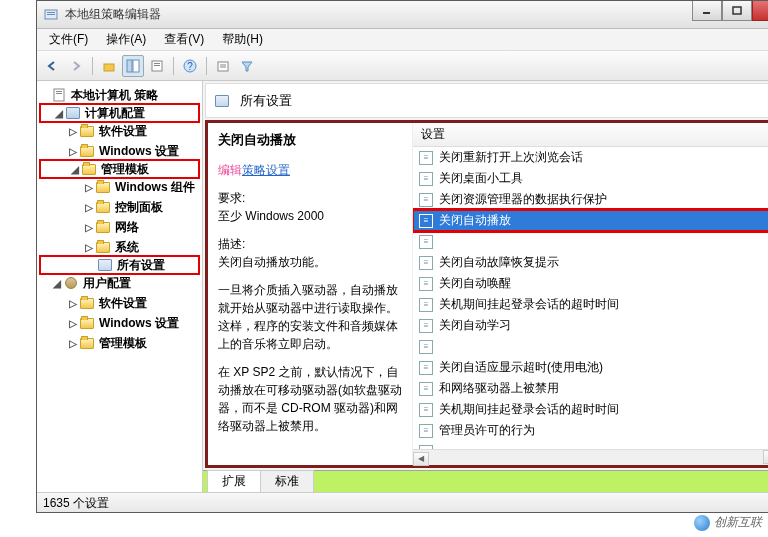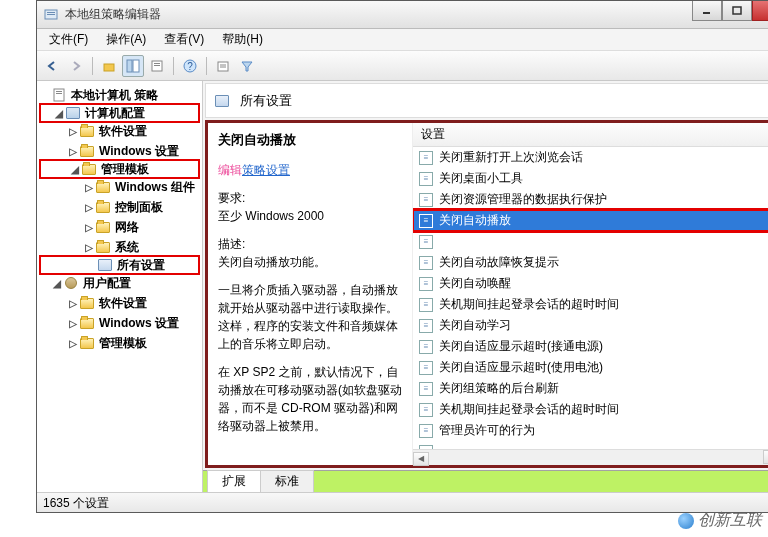--- a/index.html
+++ b/index.html
@@ -60,21 +60,21 @@
   .sb-thumb { position: absolute; left: 1px; right: 1px; top: 100px; height: 60px; background: linear-gradient(#e8e8e8,#d0d0d0); border: 1px solid #bbb; border-radius: 2px; }
   .scrollbar-h { position: absolute; left: 0; right: 16px; bottom: 0; height: 16px; background: #f0f0f0; border-top: 1px solid #ddd; }
   .sb-btn-h { width: 16px; height: 14px; background: linear-gradient(#fdfdfd,#e5e5e5); border: 1px solid #ccc; display: inline-flex; align-items: center; justify-content: center; font-size: 8px; color: #666; }
 
   .tabs-row { height: 22px; background: #bef264; border-top: 1px solid #a3a3a3; display: flex; align-items: flex-end; padding-left: 4px; }
   .tab { padding: 2px 14px; border: 1px solid #ccc; border-bottom: none; background: #fff; margin-right: -1px; font-size: 12px; }
   .tab.inactive { background: #f0f0f0; }
 
   .statusbar { height: 20px; background: linear-gradient(#f8f8f8,#e8e8e8); border-top: 1px solid #ccc; display: flex; align-items: flex-end; padding-left: 6px; }
 
-  .watermark { position: absolute; right: 6px; bottom: 6px; font-size: 16px; color: #666; font-style: italic; display: flex; align-items: center; gap: 4px; }
+  .watermark { position: absolute; right: 6px; bottom: 6px; font-size: 12px; color: #666; font-style: italic; display: flex; align-items: center; gap: 4px; }
   .watermark .wm-ico { width: 16px; height: 16px; background: radial-gradient(circle at 35% 35%, #9ad1ff, #2a7fce); border-radius: 50%; }
 
   .resize-grip { position: absolute; right: 2px; bottom: 2px; width: 12px; height: 12px; background:
      linear-gradient(135deg, transparent 0 40%, #999 40% 48%, transparent 48% 58%, #999 58% 66%, transparent 66% 76%, #999 76% 84%, transparent 84%); }
 </style>
 </head>
 <body>
 
 <div class="win-frame">
 
@@ -332,29 +332,28 @@
               <div class="list-row">
                 <span class="li-icon">≡</span>
                 <span>关机期间挂起登录会话的超时时间</span>
               </div>
               <div class="list-row">
                 <span class="li-icon">≡</span>
                 <span>关闭自动学习</span>
               </div>
               <div class="list-row">
                 <span class="li-icon">≡</span>
-                <span>关闭自适应显示超时(接通电源)</span>
               </div>
               <div class="list-row">
                 <span class="li-icon">≡</span>
                 <span>关闭自适应显示超时(使用电池)</span>
               </div>
               <div class="list-row">
                 <span class="li-icon">≡</span>
-                <span>关闭组策略的后台刷新</span>
+                <span>和网络驱动器上被禁用</span>
               </div>
               <div class="list-row">
                 <span class="li-icon">≡</span>
                 <span>关机期间挂起登录会话的超时时间</span>
               </div>
               <div class="list-row">
                 <span class="li-icon">≡</span>
                 <span>管理员许可的行为</span>
               </div>
               <div class="list-row">

